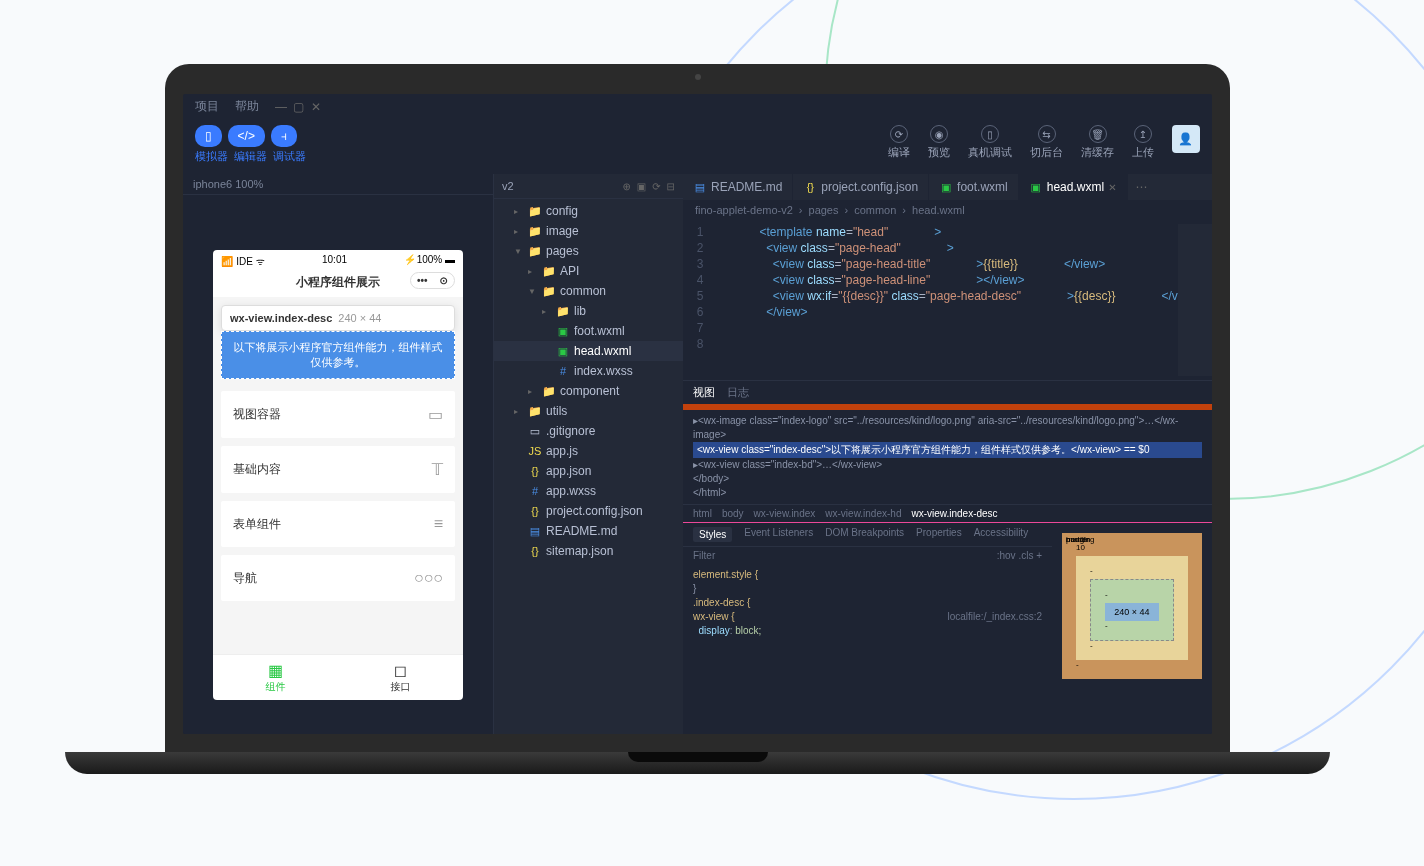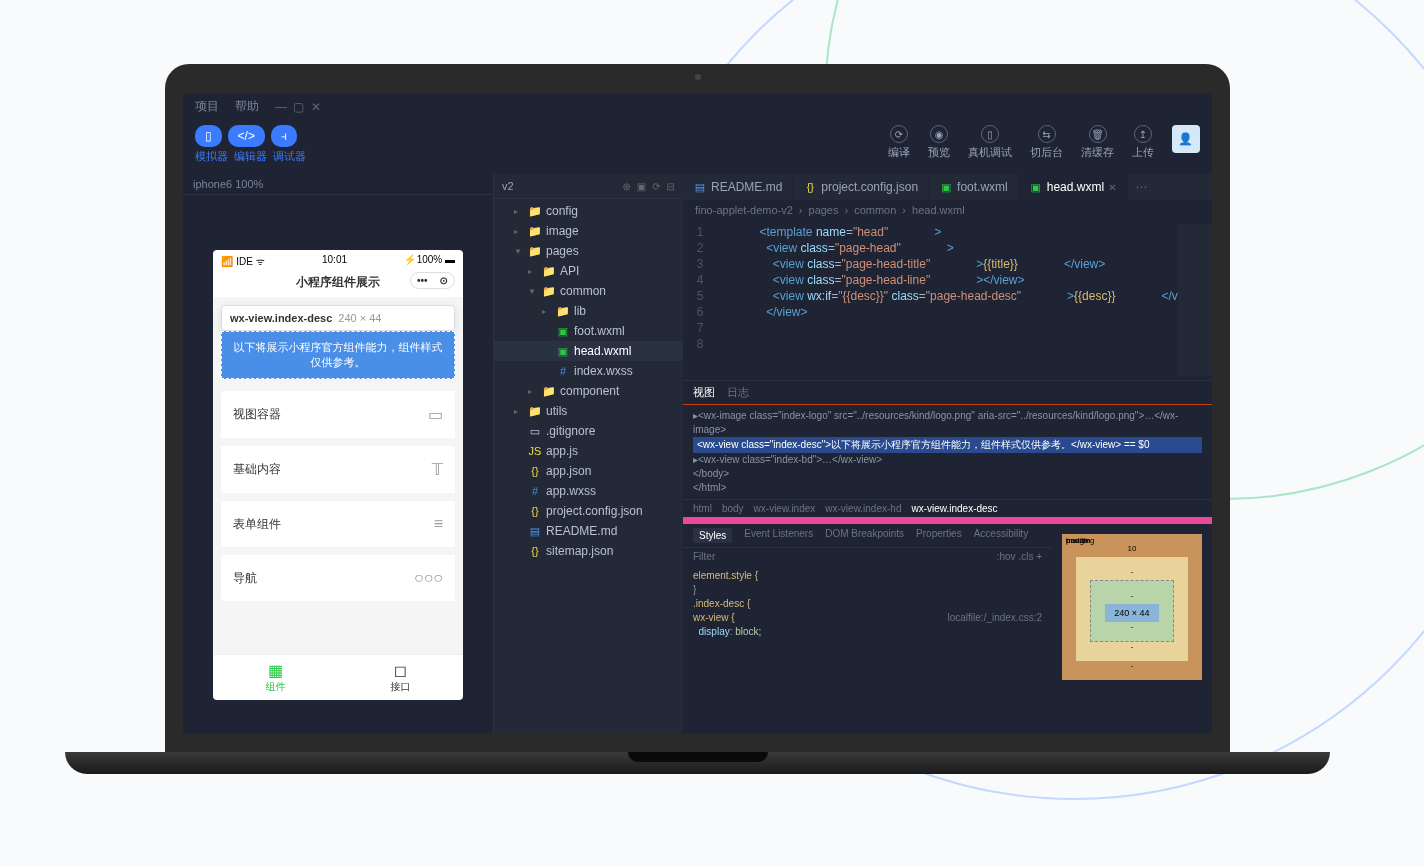--- a/index.html
+++ b/index.html
@@ -88,43 +88,43 @@
 .lines { flex: 1; }
 .lines div { height: 16px; line-height: 16px; white-space: pre; }
 .tag { color: #5a9fd4; margin-left: 46px; }
 .attr { color: #9cdcfe; }
 .str { color: #ce9178; }
 .expr { color: #d7ba7d; }
 .minimap { width: 50px; background: #232937; }
 
 
 .devtools { flex: 1; display: flex; flex-direction: column; border-top: 1px solid #2a3142; min-height: 0; font-size: 11px; }
-.dt-tabs { display: flex; gap: 12px; padding: 4px 10px; color: #6a7388; border-bottom: 1px solid #c2410c; }
+.dt-tabs { display: flex; gap: 12px; padding: 4px 10px; color: #6a7388; border-bottom: 6px solid #c2410c; }
 .dt-tabs .active { color: #fff; }
 .dom { padding: 4px 10px; font-family: Consolas, monospace; color: #8a93a8; font-size: 10px; line-height: 14px; }
 .dom .hl { background: #2a4a8f; color: #fff; display: block; padding: 1px 4px; }
 .dom-crumb { padding: 3px 10px; color: #6a7388; border-top: 1px solid #2a3142; display: flex; gap: 10px; font-size: 10px; }
 .dom-crumb .active { color: #fff; }
-.styles-row { flex: 1; display: flex; border-top: 7px solid #ec4899; min-height: 0; }
+.styles-row { flex: 1; display: flex; border-top: 1px solid #ec4899; min-height: 0; }
 .styles-left { flex: 1; display: flex; flex-direction: column; }
 .styles-tabs { display: flex; gap: 12px; padding: 4px 10px; color: #6a7388; font-size: 10px; border-bottom: 1px solid #2a3142; }
 .styles-tabs .active { color: #fff; background: #2a3142; padding: 2px 6px; border-radius: 2px; }
 .filter-row { display: flex; padding: 3px 10px; color: #6a7388; font-size: 10px; justify-content: space-between; }
 .css { padding: 4px 10px; font-family: Consolas, monospace; font-size: 10px; line-height: 14px; color: #8a93a8; }
 .css .sel { color: #d7ba7d; }
 .css .prop { color: #9cdcfe; }
 .css .val { color: #b5cea8; }
 .css .src { float: right; color: #6a7388; }
 .box-model { width: 160px; padding: 10px; }
 .bm-margin { background: #c9945c; padding: 10px 14px; font-size: 9px; color: #000; position: relative; }
 .bm-border { background: #e8d49a; padding: 10px 14px; margin-top: 4px; }
 .bm-padding { background: #b8d4a8; padding: 10px 14px; margin-top: 4px; border: 1px dashed #888; }
 .bm-content { background: #8ab4d8; padding: 4px; text-align: center; margin-top: 4px; }
 .bm-label { position: absolute; top: 2px; left: 4px; font-size: 8px; }
-.bm-val { text-align: center; font-size: 8px; }
+.bm-val { text-align: left; font-size: 8px; }
 </style>
 </head>
 <body>
 
 <div class="bg-curve curve1"></div>
 <div class="bg-curve curve2"></div>
 
 <div class="laptop">
   <div class="screen-bezel">
     <div class="camera"></div>

